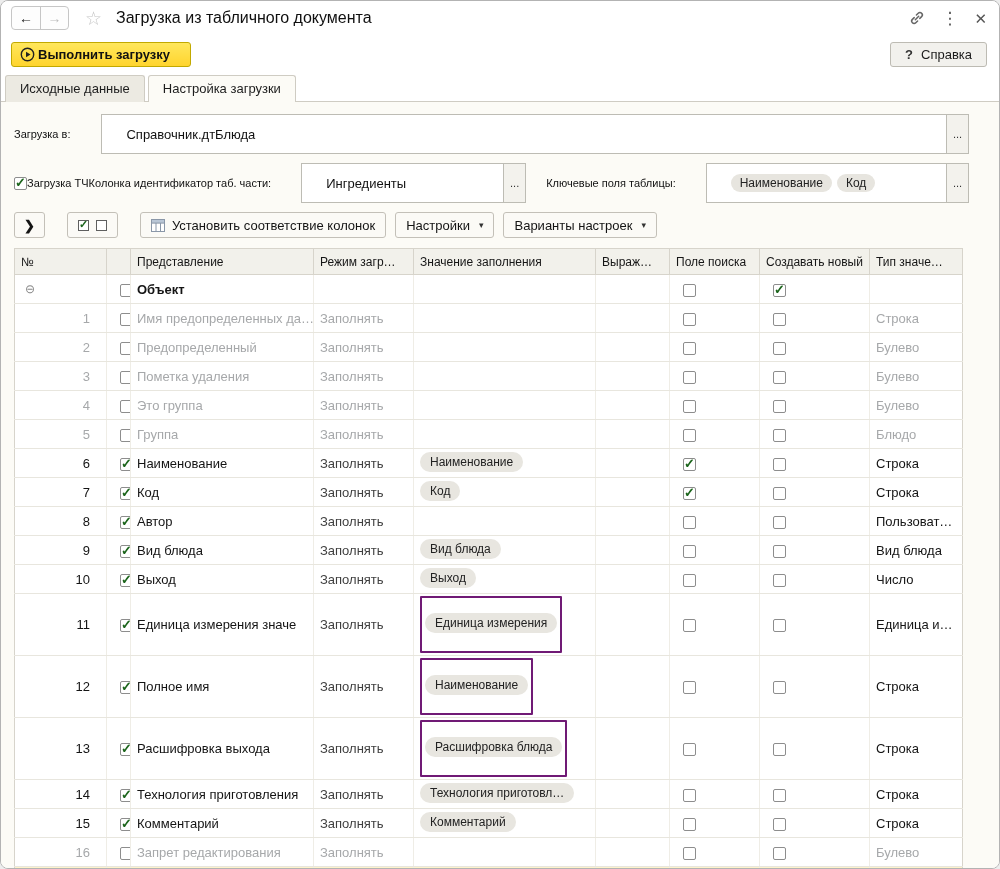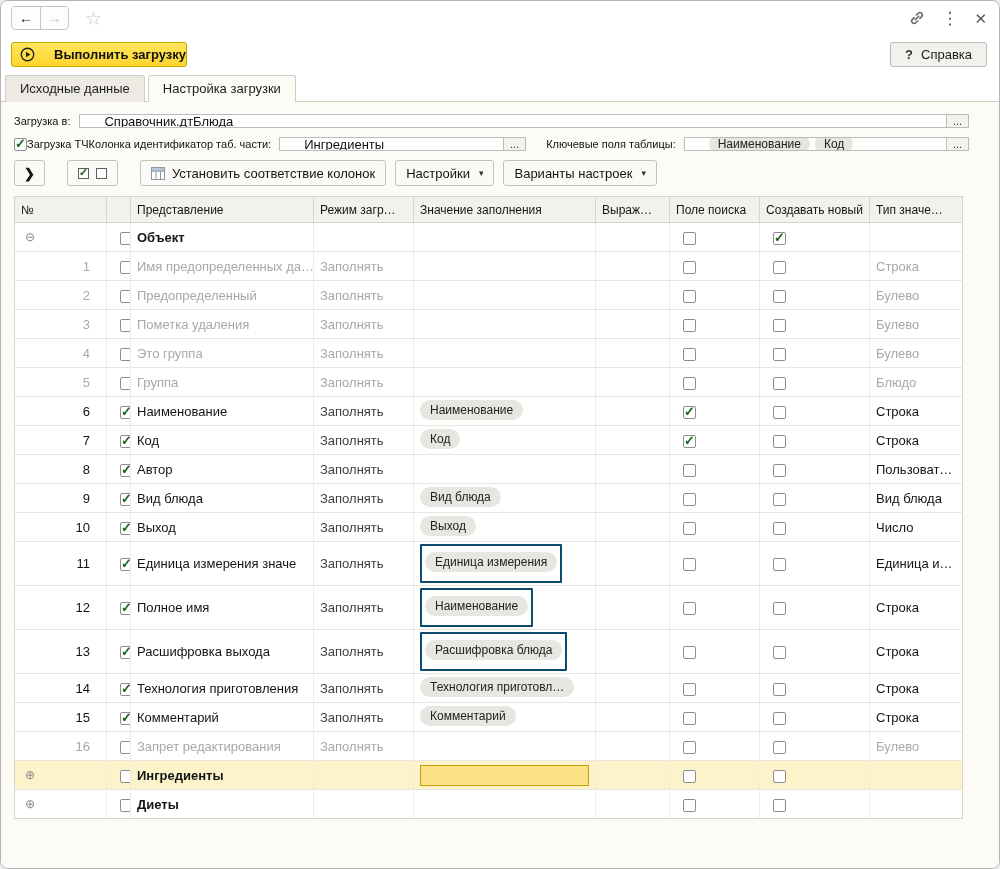--- a/index.html
+++ b/index.html
@@ -9,34 +9,34 @@
   .titlebar{height:34px;display:flex;align-items:center;padding:0 12px 0 10px;background:#fff;flex:0 0 auto;}
   .navgroup{display:flex;border:1px solid #c6c6c6;border-radius:4px;overflow:hidden;background:#fdfdfd;}
   .navbtn{width:28px;height:22px;display:flex;align-items:center;justify-content:center;font-size:14px;color:#222;cursor:pointer;}
   .navbtn.disabled{color:#bcbcbc;border-left:1px solid #c6c6c6;}
   .star{margin-left:16px;color:#c6c6c6;font-size:19px;line-height:1;}
   .title{margin-left:14px;font-size:16px;color:#0f0f0f;white-space:nowrap;}
   .tb-right{margin-left:auto;display:flex;align-items:center;gap:16px;}
   .tb-ico{color:#555;font-size:15px;line-height:1;cursor:pointer;display:flex;align-items:center;}
   
   .cmdbar{display:flex;align-items:center;padding:7px 12px 7px 10px;background:#fff;flex:0 0 auto;}
-  .btn-exec{display:inline-flex;align-items:center;gap:19px;background:linear-gradient(#ffe75c,#ffd42e);border:1px solid #c2a900;border-radius:3px;padding:4px 0 4px 8px;font-size:13px;font-weight:bold;color:#111;cursor:pointer;}
+  .btn-exec{display:inline-flex;align-items:center;gap:3px;background:linear-gradient(#ffe75c,#ffd42e);border:1px solid #c2a900;border-radius:3px;padding:4px 20px 4px 8px;font-size:13px;font-weight:bold;color:#111;cursor:pointer;}
   .btn-help{margin-left:auto;display:inline-flex;align-items:center;gap:8px;background:#f2f1ed;border:1px solid #bdbbb3;border-radius:3px;padding:4px 14px;font-size:13px;color:#1c1c1c;cursor:pointer;}
   .qmark{font-weight:bold;color:#333;}
   
   .tabs{display:flex;padding-left:4px;border-bottom:1px solid #cfccc3;background:#fff;flex:0 0 auto;}
   .tab{padding:5px 14px 6px;font-size:13px;color:#1d1d1d;border:1px solid #cfccc3;border-bottom:none;background:#eceae2;margin-right:3px;border-radius:3px 3px 0 0;position:relative;top:1px;cursor:pointer;}
   .tab.active{background:#fcfbf6;}
   
   .content{flex:1;background:#fcfbf6;padding:12px 30px 0 13px;overflow:hidden;}
   .param-row{display:flex;align-items:center;margin-bottom:9px;}
   .lbl{font-size:11px;color:#111;white-space:nowrap;}
   .field{display:flex;align-items:stretch;}
   .grow{flex:1;}
-  .input{border:1px solid #bdbcb4;background:#fff;height:14px;display:flex;align-items:center;padding:0 24px;font-size:13px;color:#111;flex:1;overflow:hidden;white-space:nowrap;}
+  .input{border:1px solid #bdbcb4;background:#fff;height:40px;display:flex;align-items:center;padding:0 24px;font-size:13px;color:#111;flex:1;overflow:hidden;white-space:nowrap;margin-left:22px;}
   .dots{width:22px;border:1px solid #bdbcb4;border-left:none;background:#f3f2ed;display:flex;align-items:center;justify-content:center;font-size:11px;color:#333;cursor:pointer;}
   .w225{flex:0 0 247px;}
   .tagpill{background:#e7e5df;border-radius:9px;padding:2px 9px;font-size:12px;color:#222;margin-right:5px;white-space:nowrap;cursor:pointer;}
   
   .cb{display:inline-block;width:13px;height:13px;border:1px solid #8d8d8d;border-radius:2px;background:#fff;position:relative;vertical-align:middle;cursor:pointer;flex:0 0 auto;}
   .cb.on::after{content:"✓";position:absolute;left:0px;top:-3px;font-size:13px;font-weight:bold;color:#1c651c;}
   
   .toolbar{display:flex;align-items:center;gap:9px;margin:3px 0 10px;}
   .tbtn{height:26px;display:inline-flex;align-items:center;gap:7px;background:#fbfaf6;border:1px solid #c3c0b8;border-radius:3px;padding:0 10px;font-size:13px;color:#141414;cursor:pointer;white-space:nowrap;}
   .tbtn.narrow{padding:0 9px;font-weight:bold;}
@@ -51,36 +51,37 @@
   .grid td:first-child{border-left:1px solid #d7d4cb;}
   .grid td:last-child{border-right:1px solid #d7d4cb;}
   .grid tr:last-child td{border-bottom:1px solid #d7d4cb;}
   .c-num{position:relative;}
   .num{display:block;text-align:right;padding-right:10px;}
   .exp{position:absolute;left:10px;top:50%;transform:translateY(-50%);color:#8a8a8a;font-size:12px;cursor:pointer;}
   tr.group .fname{font-weight:bold;}
   .mode{color:#3f3f3f;}
   tr.dim td,tr.dim .mode,tr.dim .fname,tr.dim .ftype,tr.dim .num{color:#a6a8aa;}
   .pill{display:inline-block;background:#e8e6e0;border-radius:10px;padding:3px 10px;font-size:12px;color:#222;max-width:100%;overflow:hidden;text-overflow:ellipsis;cursor:pointer;}
-  .redbox{display:inline-block;border:2px solid #0c4a6e;border-radius:1px;padding:6px 3px;text-align:right;}
+  .redbox{display:inline-block;border:2px solid #701a75;border-radius:1px;padding:15px 3px;text-align:right;}
   tr.sel td{background:#fdf3cb;}
   .focuscell{height:21px;background:#fbe284;border:1px solid #c79c09;width:100%;cursor:text;}
   .c-cb,.c-search,.c-create{padding-left:13px !important;}
 </style>
 </head>
 <body>
 
 <div class="window">
 
   <div class="titlebar">
     <div class="navgroup">
       <div class="navbtn">←</div>
       <div class="navbtn disabled">→</div>
     </div>
     <span class="star">☆</span>
+    <span class="title">Загрузка из табличного документа</span>
     <div class="tb-right">
       <span class="tb-ico">
         <svg width="16" height="16" viewBox="0 0 16 16">
             <g stroke="#666" stroke-width="1.5" fill="none" stroke-linecap="round">
               <path d="M6.3 9.7l3.4-3.4"></path>
               <path d="M5.2 7.6L3.4 9.4a2.4 2.4 0 0 0 3.4 3.4l1.8-1.8"></path>
               <path d="M10.8 8.4l1.8-1.8a2.4 2.4 0 0 0-3.4-3.4L7.4 5"></path>
             </g>
           </svg>
       </span>

